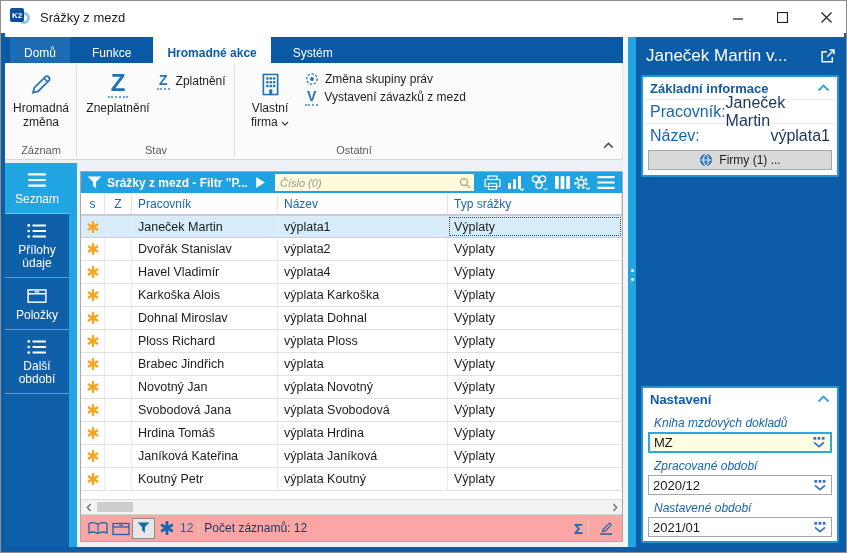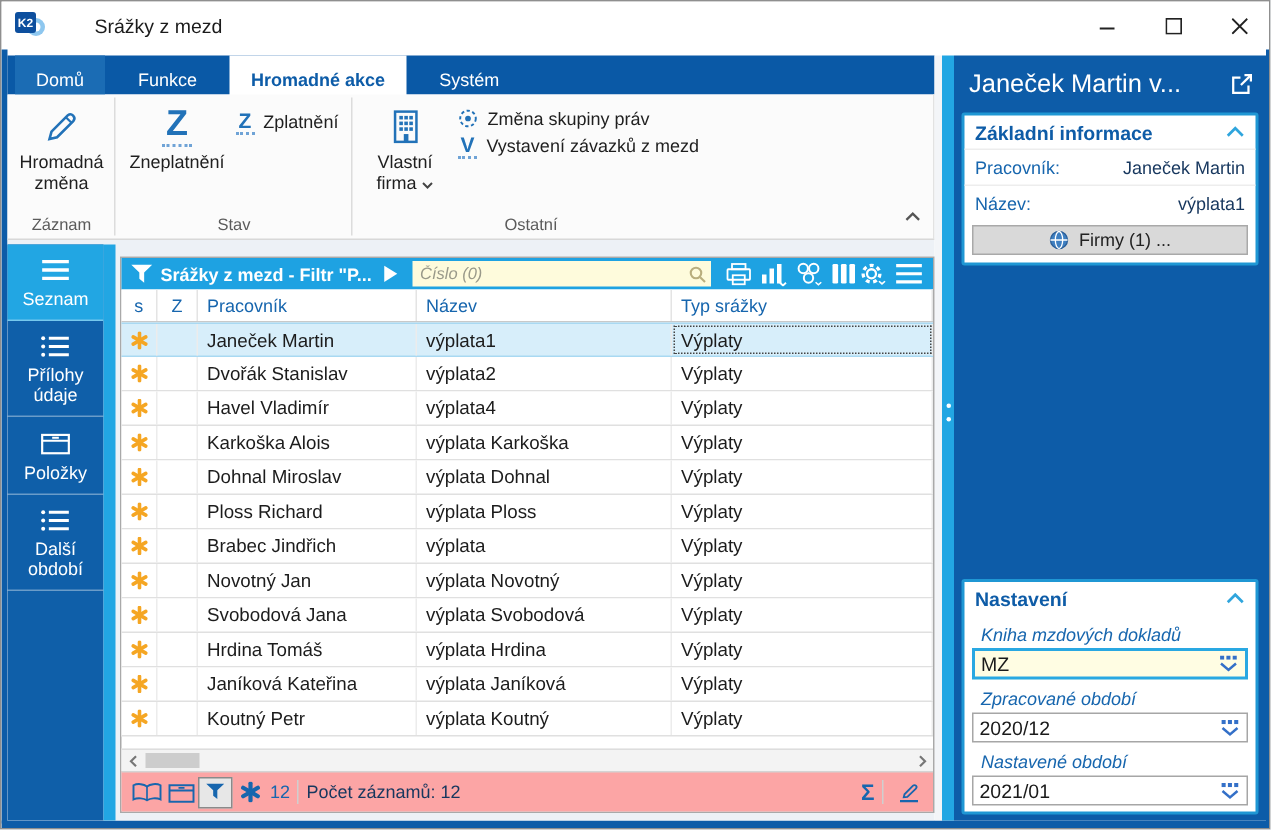--- a/index.html
+++ b/index.html
@@ -1,20 +1,20 @@
 <!DOCTYPE html>
 <html><head>
 <meta charset="utf-8">
 <style>
   * { margin:0; padding:0; box-sizing:border-box; }
   body { background:#cfcfcf; font-family:"Liberation Sans", sans-serif; }
   .window { position:relative; width:847px; height:553px; background:#fff; border:1px solid #8f8f8f; overflow:hidden; font-family:"Liberation Sans", sans-serif; }
 
   
-  .titlebar { position:absolute; left:0; top:0; width:847px; height:32px; background:#fff; display:flex; align-items:center;gap:23px; }
+  .titlebar { position:absolute; left:0; top:0; width:847px; height:32px; background:#fff; display:flex; align-items:center; }
   .k2logo { position:relative; width:20px; height:18px; margin-left:9px; }
   .k2logo .sq { position:absolute; left:0; top:0; width:14px; height:14px; background:#0d4f9e; color:#fff; font-size:8px; font-weight:bold; display:flex; align-items:center; justify-content:center; border-radius:2px; }
   .k2logo .orb { position:absolute; left:8px; top:4px; width:12px; height:12px; border-radius:50%; border:3px solid #8ec7ef; border-left-color:#3f9bd8; }
   .titletext { margin-left:10px; font-size:13px; color:#1b1b1b; }
   .wincontrols { margin-left:auto; display:flex; height:32px; }
   .wbtn { width:44px; height:32px; display:flex; align-items:center; justify-content:center; color:#222; }
   .wbtn svg { stroke:#222; }
 
   
   .frame-l { position:absolute; left:0; top:32px; width:4px; height:516px; background:#0d5ca8; }
@@ -89,21 +89,21 @@
   
   .cyanstrip-r { position:absolute; left:627px; top:36px; width:8px; height:510px; background:#22a6e3; }
   .strip-dot { position:absolute; left:629.5px; width:3px; height:3px; border-radius:50%; background:#fff; }
   .rpanel { position:absolute; left:635px; top:36px; width:208px; height:510px; background:#0d5ca8; }
   .rptitle { position:absolute; left:10px; top:9px; width:166px; font-size:17px; color:#fff; white-space:nowrap; overflow:hidden; }
   .rpopen { position:absolute; right:9px; top:12px; color:#fff; }
 
   .rbox { position:absolute; left:5px; width:198px; background:#fff; border:2px solid #1f97d4; border-radius:2px; }
   .rboxhead { height:22px; display:flex; align-items:center; padding:0 7px; font-size:13px; font-weight:bold; color:#0e5ca7; }
   .rboxhead .chev { margin-left:auto; color:#2fa5dd; display:flex; }
-  .rfield { display:flex; justify-content:space-between; align-items:center; height:24px; padding:0 7px; font-size:12px; border-top:1px solid #ededed; }
+  .rfield { display:flex; justify-content:space-between; align-items:center; height:24px; padding:0 7px; font-size:16px; border-top:1px solid #ededed; }
   .rfield .lab { color:#1766ae; }
   .rfield .val { color:#17375e; }
   .rbtn { margin:3px 5px 5px; height:20px; background:#d9d9d9; border:1px solid #a9a9a9; display:flex; align-items:center; justify-content:center; gap:6px; font-size:12px; color:#222; cursor:default; }
   .rinlabel { font-size:12px; color:#1766ae; padding:6px 0 2px 11px;font-style:italic; }
   .rinput { margin:0 5px; height:20px; border:1px solid #a6a6a6; background:#fff; display:flex; align-items:center; }
   .rinput.focus { border:2px solid #29a8e2; background:#fffde3; height:21px; }
   .rinput input { flex:1; min-width:0; border:none; outline:none; background:transparent; font-size:13px; color:#1a1a1a; padding-left:4px; font-family:"Liberation Sans",sans-serif; }
   .dropbtn { width:22px; display:flex; align-items:center; justify-content:center; color:#3470c8; cursor:default; }
 </style>
 </head>

